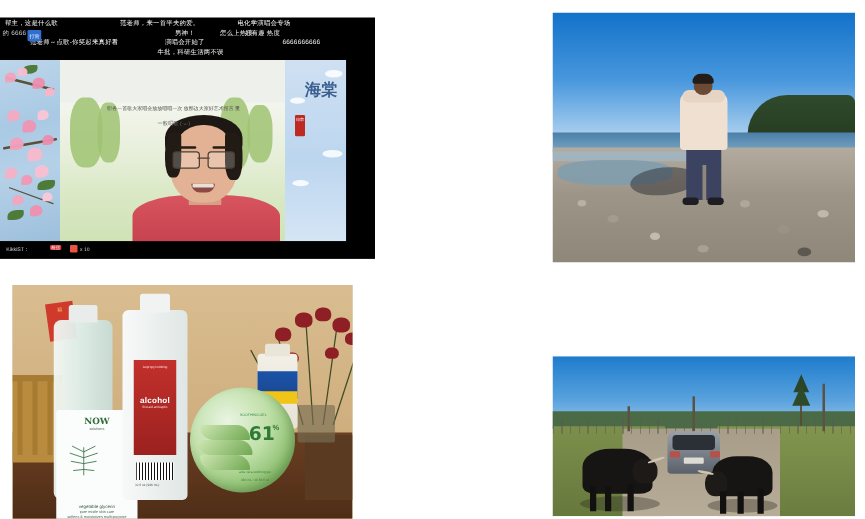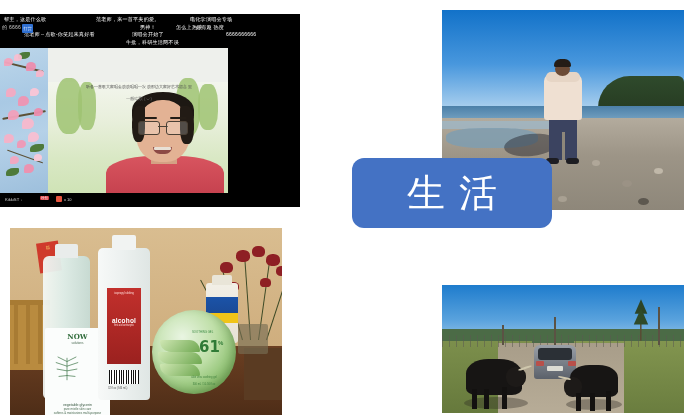--- a/index.html
+++ b/index.html
@@ -300,20 +300,28 @@
         <div class="brow" style="left:122px;top:69px"></div>
         <div class="glasses">
           <span class="lens l"></span>
             <span class="bridge"></span>
             <span class="lens r"></span>
         </div>
         <div class="mouth"></div>
         <div class="teeth"></div>
       </div>
 
+      <div class="haitang">
+        <div class="cloud" style="left:32px;top:8px;width:14px;height:6px"></div>
+        <div class="cloud" style="left:4px;top:30px;width:12px;height:5px"></div>
+        <div class="cloud" style="left:30px;top:72px;width:16px;height:6px"></div>
+        <div class="cloud" style="left:6px;top:96px;width:13px;height:5px"></div>
+        <div class="ht-text">海棠</div>
+        <div class="seal">印章</div>
+      </div>
 
       <div class="black-r"></div>
 
       <div class="cam-ol">听各一首歌大家唱会放放唱唱一次   放那边大家好艺术留言 里</div>
       <div class="cam-ol2">一般唱歌 (·ᴗ·)</div>
     </div>
 
     <div class="sfooter">
       <span class="sf-text">KikkiST：</span>
       <span class="sf-badge">粉丝</span>
@@ -464,17 +472,14 @@
     <span class="yak-leg" style="left:60px;top:102px;height:22px"></span>
 
     <div class="yak" style="left:128px;top:80px;width:48px;height:32px"></div>
     <span class="yak-head" style="left:122px;top:92px;width:18px;height:20px"></span>
     <span class="horn" style="left:116px;top:92px;width:13px;transform:rotate(12deg)"></span>
     <span class="yak-leg" style="left:134px;top:108px;height:18px"></span>
     <span class="yak-leg" style="left:148px;top:108px;height:18px"></span>
     <span class="yak-leg" style="left:164px;top:106px;height:20px"></span>
   </div>
 
-  <div class="pill" id="pill-life">
-    <span class="pill-text">生活</span>
-  </div>
 
 </div>
 
 </body></html>

